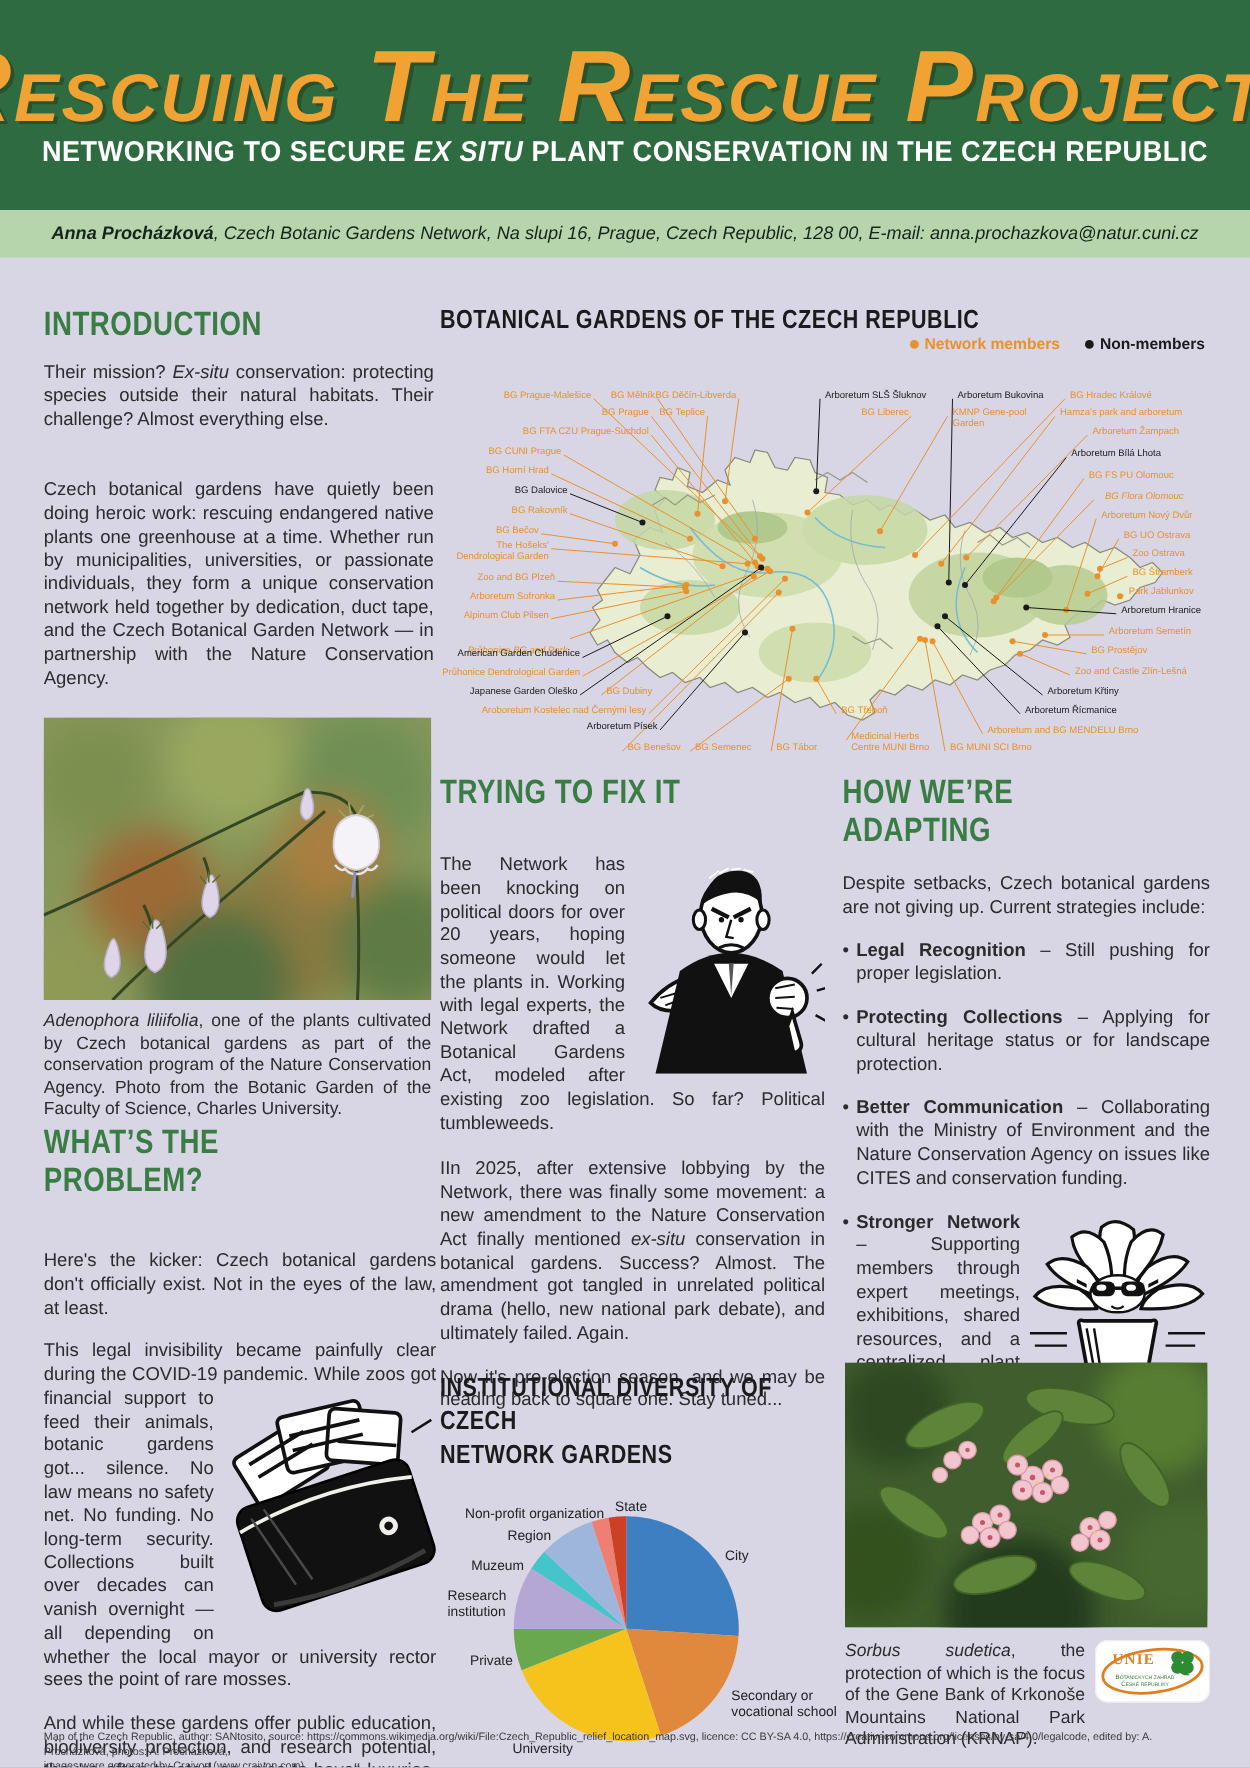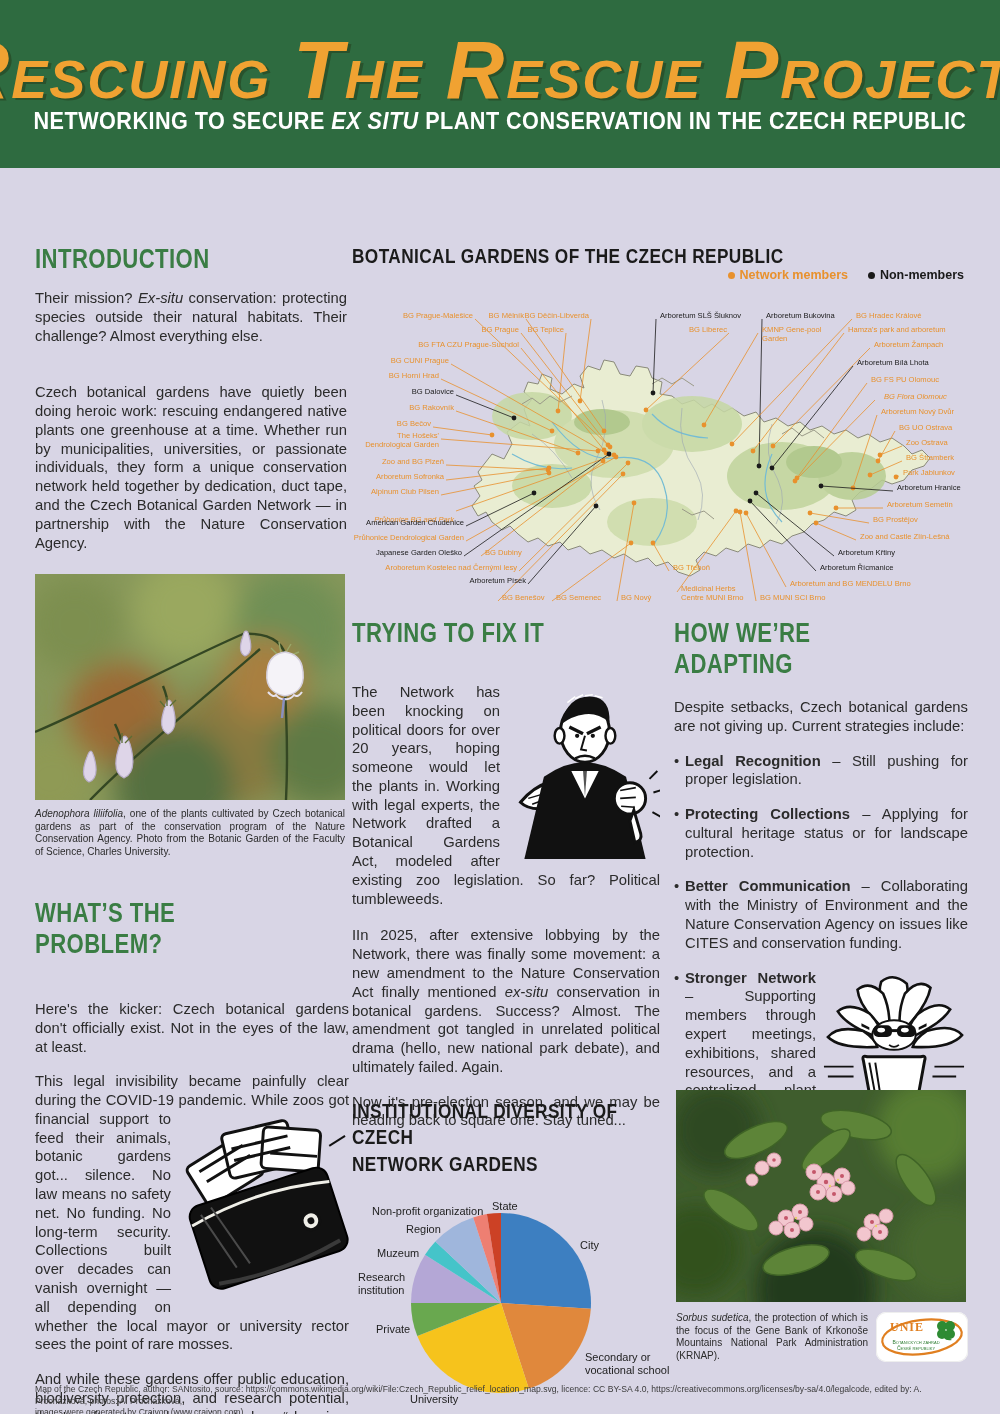--- a/index.html
+++ b/index.html
@@ -20,21 +20,21 @@
              display:flex;align-items:center;justify-content:center;font-style:italic;
              font-size:14.5px;color:#15241a;}
   .authorbar b{margin-right:0;}
   
   .h-green,.h-black{font-weight:bold;white-space:pre-line;letter-spacing:.5px;
         transform:scaleX(.82);transform-origin:0 50%;margin:0 0 14px 0;}
   .h-green{color:#3a7d44;font-size:27px;}
   .h-black{color:#1b1b1b;font-size:21px;}
   
   p{margin:0 0 16px 0;font-size:14.8px;line-height:1.27;text-align:justify;}
-  .cap{font-size:10px;line-height:1.25;text-align:justify;}
+  .cap{font-size:14px;line-height:1.25;text-align:justify;}
   em{font-style:italic;}
   .bld{font-weight:bold;}
   
   .col-left{position:absolute;left:35px;top:244px;width:312px;}
   .photo1{position:absolute;left:35px;top:574px;width:310px;height:226px;}
   .cap1{position:absolute;left:35px;top:808px;width:310px;}
   .problem{position:absolute;left:35px;top:898px;width:314px;}
   .mapblk{position:absolute;left:352px;top:244px;width:616px;}
   .legend{position:absolute;right:4px;top:24px;display:flex;gap:20px;font-size:12.5px;font-weight:bold;}
   .lgd{display:flex;align-items:center;gap:5px;}
@@ -75,20 +75,23 @@
 
   <div class="hdr">
     <div class="title">
 
     <span class="word">Rescuing</span>
         <span class="word">The</span>
         <span class="word">Rescue</span>
         <span class="word">Projects</span>
       </div>
     <div class="subtitle"><span>NETWORKING TO SECURE </span><em>EX SITU</em><span> PLANT CONSERVATION IN THE CZECH REPUBLIC</span></div>
+  </div>
+  <div class="authorbar">
+    <span><b>Anna Procházková</b><span>, Czech Botanic Gardens Network, Na slupi 16, Prague, Czech Republic, 128 00, E-mail: anna.prochazkova@natur.cuni.cz</span></span>
   </div>
 
   <div class="col-left">
     <h2 class="h-green">INTRODUCTION</h2>
     <p><span>Their mission? </span><em>Ex-situ</em><span> conservation: protecting species outside their natural habitats. Their challenge? Almost everything else.</span></p>
     <p style="margin-top:38px">Czech botanical gardens have quietly been doing heroic work: rescuing endangered native plants one greenhouse at a time. Whether run by municipalities, universities, or passionate individuals, they form a unique conservation network held together by dedication, duct tape, and the Czech Botanical Garden Network — in partnership with the Nature Conservation Agency.</p>
   </div>
 
   <div class="photo1">
     <svg width="310" height="226" viewBox="0 0 310 226">
@@ -355,21 +358,21 @@
           <div class="mlab non" style="top: 245px; left: 110px; transform: translateX(-100%); text-align: right;">Japanese Garden Oleško</div>
           <div class="mlab mem" style="top: 245px; left: 133px;">BG Dubiny</div>
           <div class="mlab non" style="top: 245px; left: 486px;">Arboretum Křtiny</div>
           <div class="mlab mem" style="top: 260px; left: 165px; transform: translateX(-100%); text-align: right;">Aroboretum Kostelec nad Černými lesy</div>
           <div class="mlab non" style="top: 260px; left: 468px;">Arboretum Řícmanice</div>
           <div class="mlab non" style="top: 273px; left: 174px; transform: translateX(-100%); text-align: right;">Arboretum Písek</div>
           <div class="mlab mem" style="top: 260px; left: 321px;">BG Třeboň</div>
           <div class="mlab mem" style="top: 276px; left: 438px;">Arboretum and BG MENDELU Brno</div>
           <div class="mlab mem" style="top: 290px; left: 150px;">BG Benešov</div>
           <div class="mlab mem" style="top: 290px; left: 204px;">BG Semenec</div>
-          <div class="mlab mem" style="top: 290px; left: 269px;">BG Nový</div>
+          <div class="mlab mem" style="top: 290px; left: 269px;">BG Tábor</div>
           <div class="mlab mem" style="top: 281px; left: 329px;">Medicinal Herbs
 Centre MUNI Brno</div>
           <div class="mlab mem" style="top: 290px; left: 408px;">BG MUNI SCI Brno</div>
         </div>
     </div>
   </div>
 
   <div class="fixblk">
     <h2 class="h-green">TRYING TO FIX IT</h2>
     <div style="margin-top:34px">

